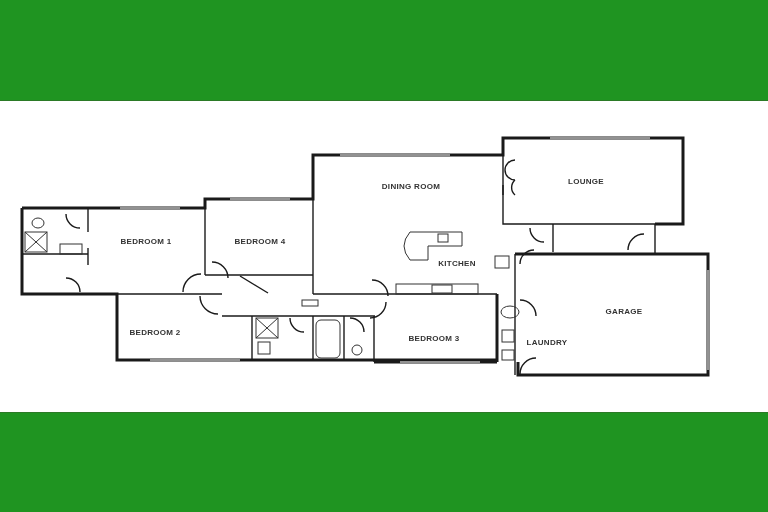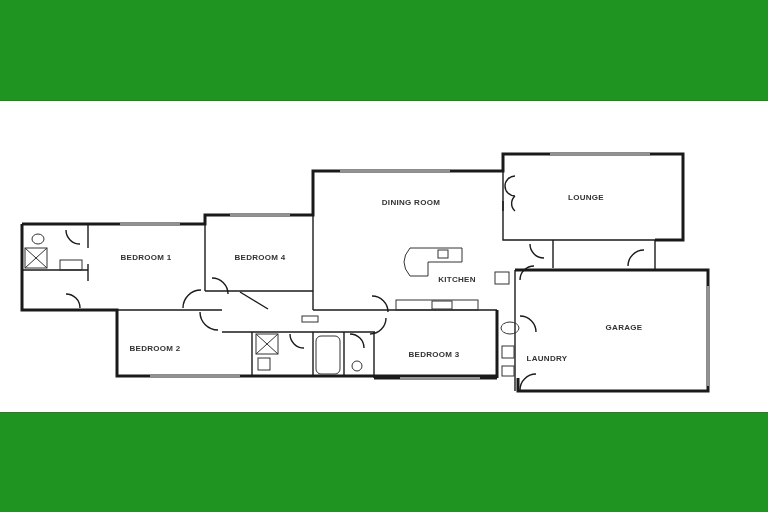--- a/index.html
+++ b/index.html
@@ -1,20 +1,20 @@
 <!DOCTYPE html>
 <html><head>
 <meta charset="utf-8">
 <style>
   html,body{margin:0;padding:0;}
   body{width:768px;height:512px;position:relative;overflow:hidden;background:#ffffff;font-family:"Liberation Sans",sans-serif;}
   .band{position:absolute;left:0;width:768px;background:#1f9421;}
   .band.top{top:0;height:100px;border-bottom:1px solid #2b7a26;}
   .band.bottom{top:412px;height:100px;border-top:1px solid #2b7a26;}
-  .plan{position:absolute;left:0;top:116px;width:768px;height:312px;}
+  .plan{position:absolute;left:0;top:100px;width:768px;height:312px;}
   svg text{font-family:"Liberation Sans",sans-serif;font-weight:bold;font-size:8px;fill:#333;letter-spacing:0.3px;}
   .w{fill:none;stroke:#1a1a1a;stroke-width:3;}
   .t{fill:none;stroke:#1a1a1a;stroke-width:1.4;}
   .f{fill:none;stroke:#333;stroke-width:1;}
   .win{stroke:#bbb;stroke-width:1.5;}
 </style>
 </head>
 <body>
 
 <div class="band top"></div>

